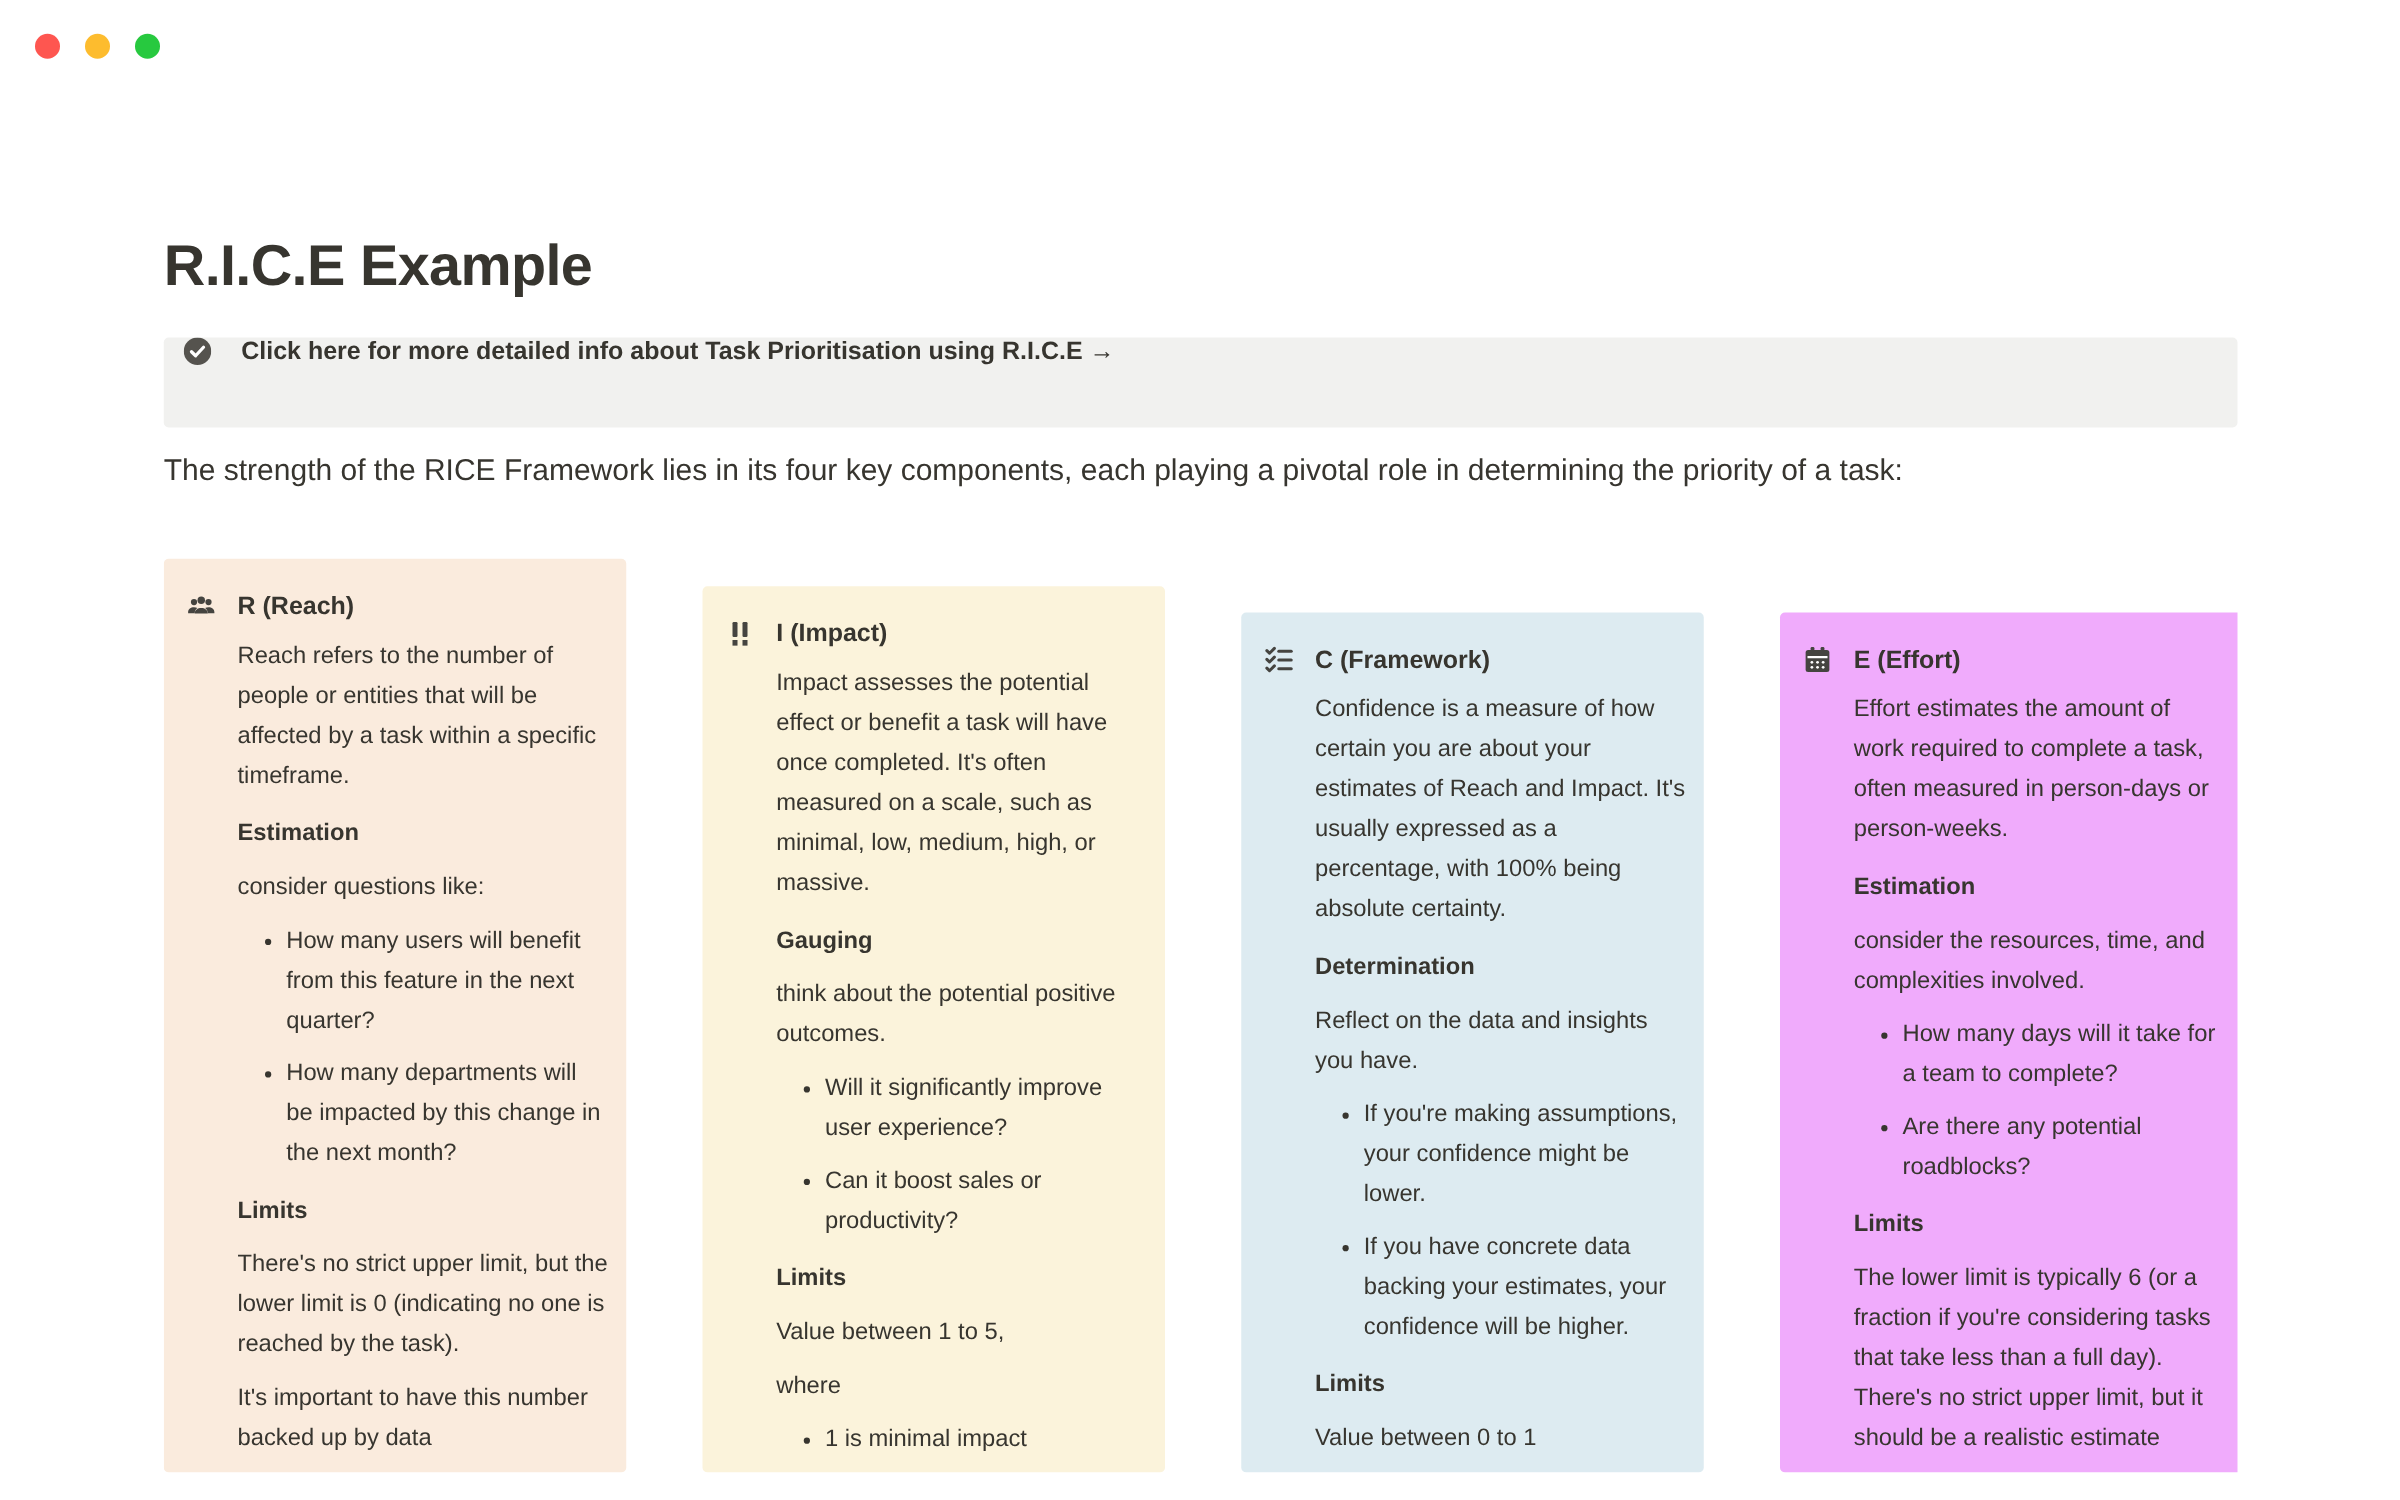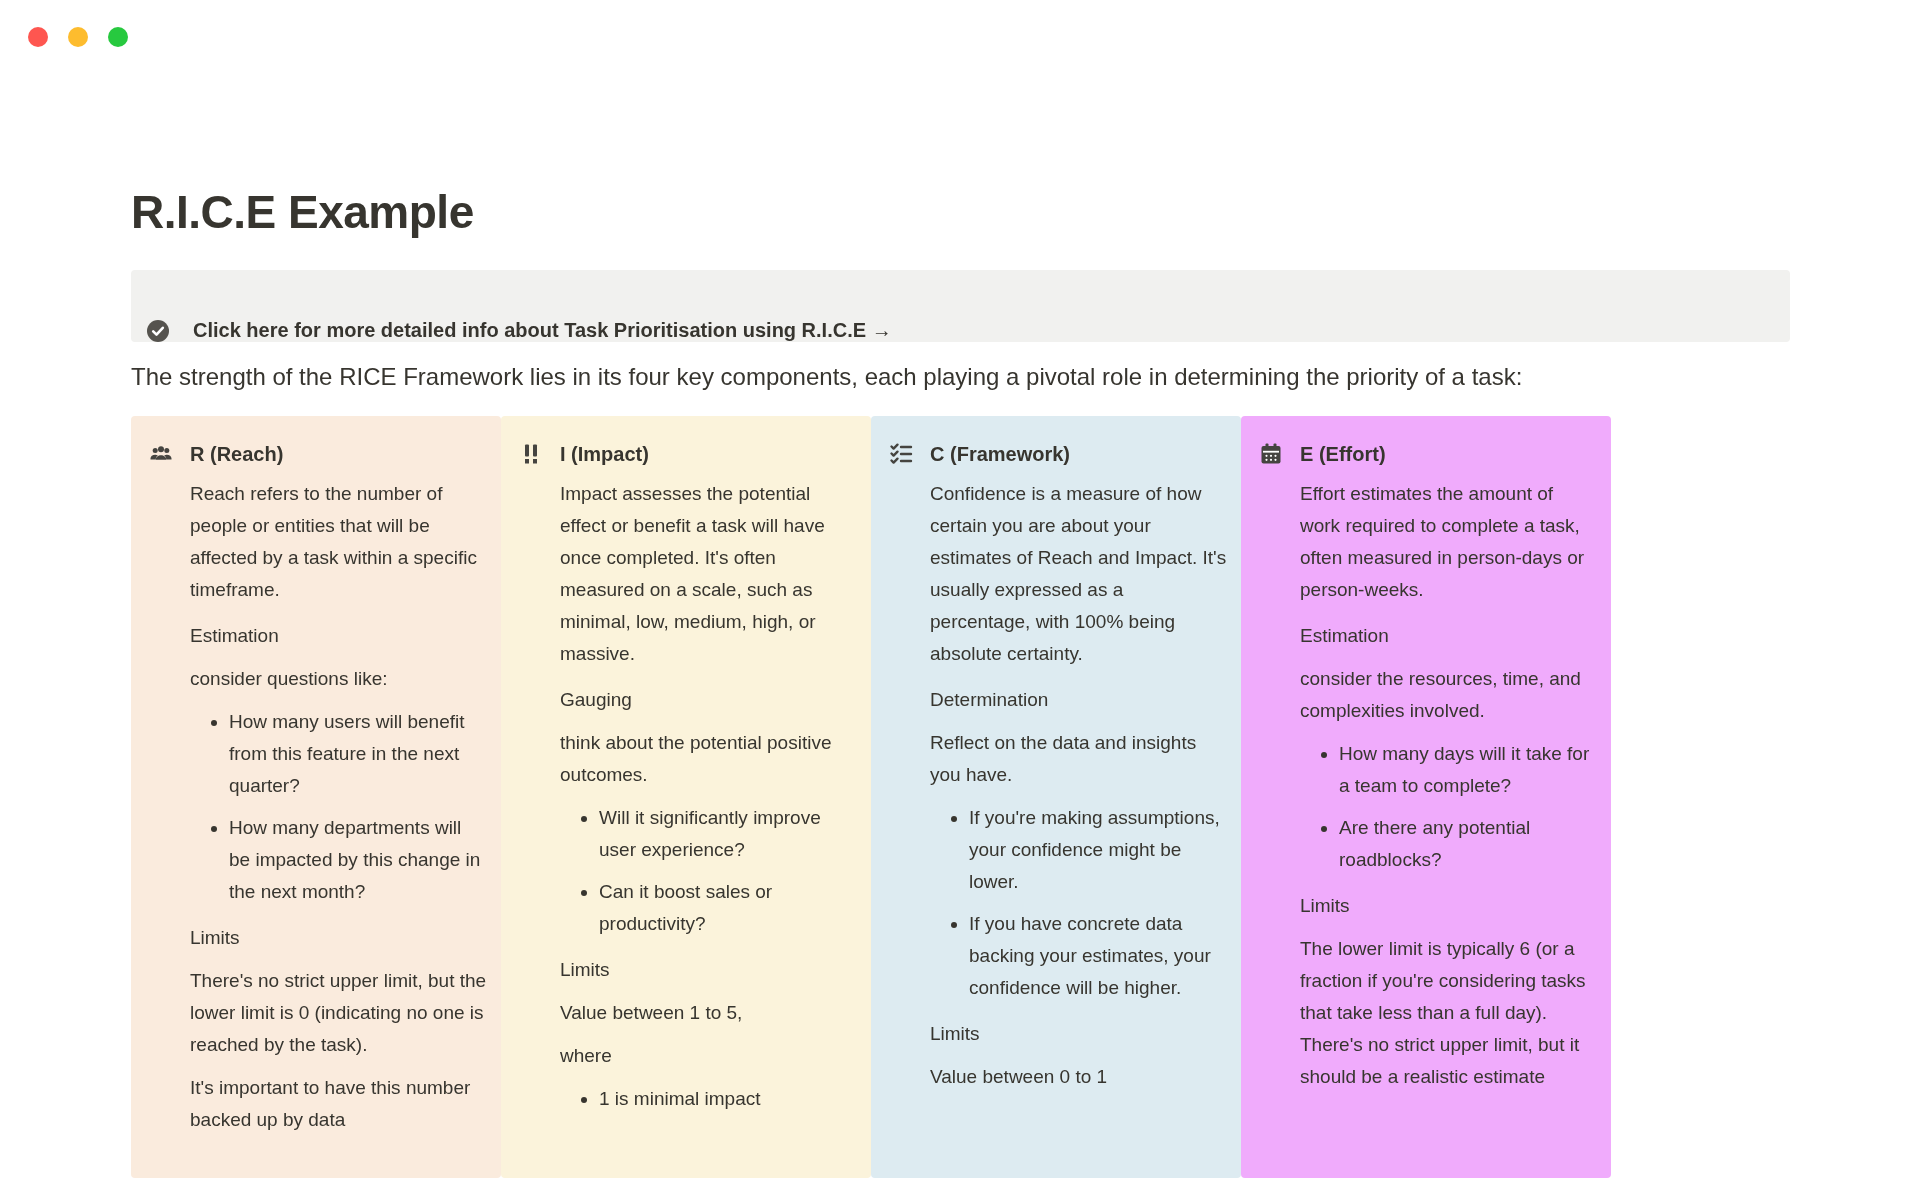--- a/index.html
+++ b/index.html
@@ -11,38 +11,38 @@
   
   .titlebar{position:absolute;top:27px;left:28px;display:flex;gap:20px;}
   .tl{width:20px;height:20px;border-radius:50%;display:inline-block;cursor:default;}
   
   main{padding:185px 130px 0 131px;}
   h1{
     font-size:46px;font-weight:700;letter-spacing:-0.5px;
     margin:0 0 30px 0;line-height:1.2;color:#37352F;
   }
   .callout{
-    height:72px;border-radius:4px;display:flex;align-items:flex-end;
+    height:72px;border-radius:4px;display:flex;align-items:flex-start;
     padding:0 20px 0 16px;box-sizing:border-box;cursor:pointer;
   }
   .callout-icon{width:22px;height:22px;flex:0 0 22px;display:inline-flex;margin-right:24px;}
   .callout-text{font-size:20px;font-weight:700;}
   .intro{font-size:24px;line-height:30px;margin:20px 0 24px 0;}
   
-  .cards{display:flex;height:762px;overflow:hidden;}
+  .cards{display:flex;gap:61px;height:762px;overflow:hidden;align-items:flex-end;}
   .card{
     width:370px;flex:0 0 370px;box-sizing:border-box;border-radius:4px;
     padding:26px 14px 0 18px;overflow:hidden;
   }
   .card-header{display:flex;align-items:center;gap:17px;margin-bottom:12px;}
   .card-icon{width:24px;height:24px;flex:0 0 24px;display:inline-flex;}
   .card-title{font-size:20px;font-weight:700;}
   .card-body{margin-left:41px;font-size:19px;line-height:32px;}
   .card-body p{margin:11px 0;}
-  .card-body p.sub{font-weight:400;margin:14px 0 10px 0;}
+  .card-body p.sub{font-weight:700;margin:14px 0 10px 0;}
   .card-body ul{margin:10px 0;padding-left:39px;}
   .card-body li{margin-bottom:10px;}
 </style>
 </head>
 <body>
 
 <div class="titlebar">
   <span class="tl" id="tl-close" style="background: rgb(254, 86, 80);"></span>
   <span class="tl" id="tl-min" style="background: rgb(253, 188, 46);"></span>
   <span class="tl" id="tl-zoom" style="background: rgb(39, 201, 63);"></span>

